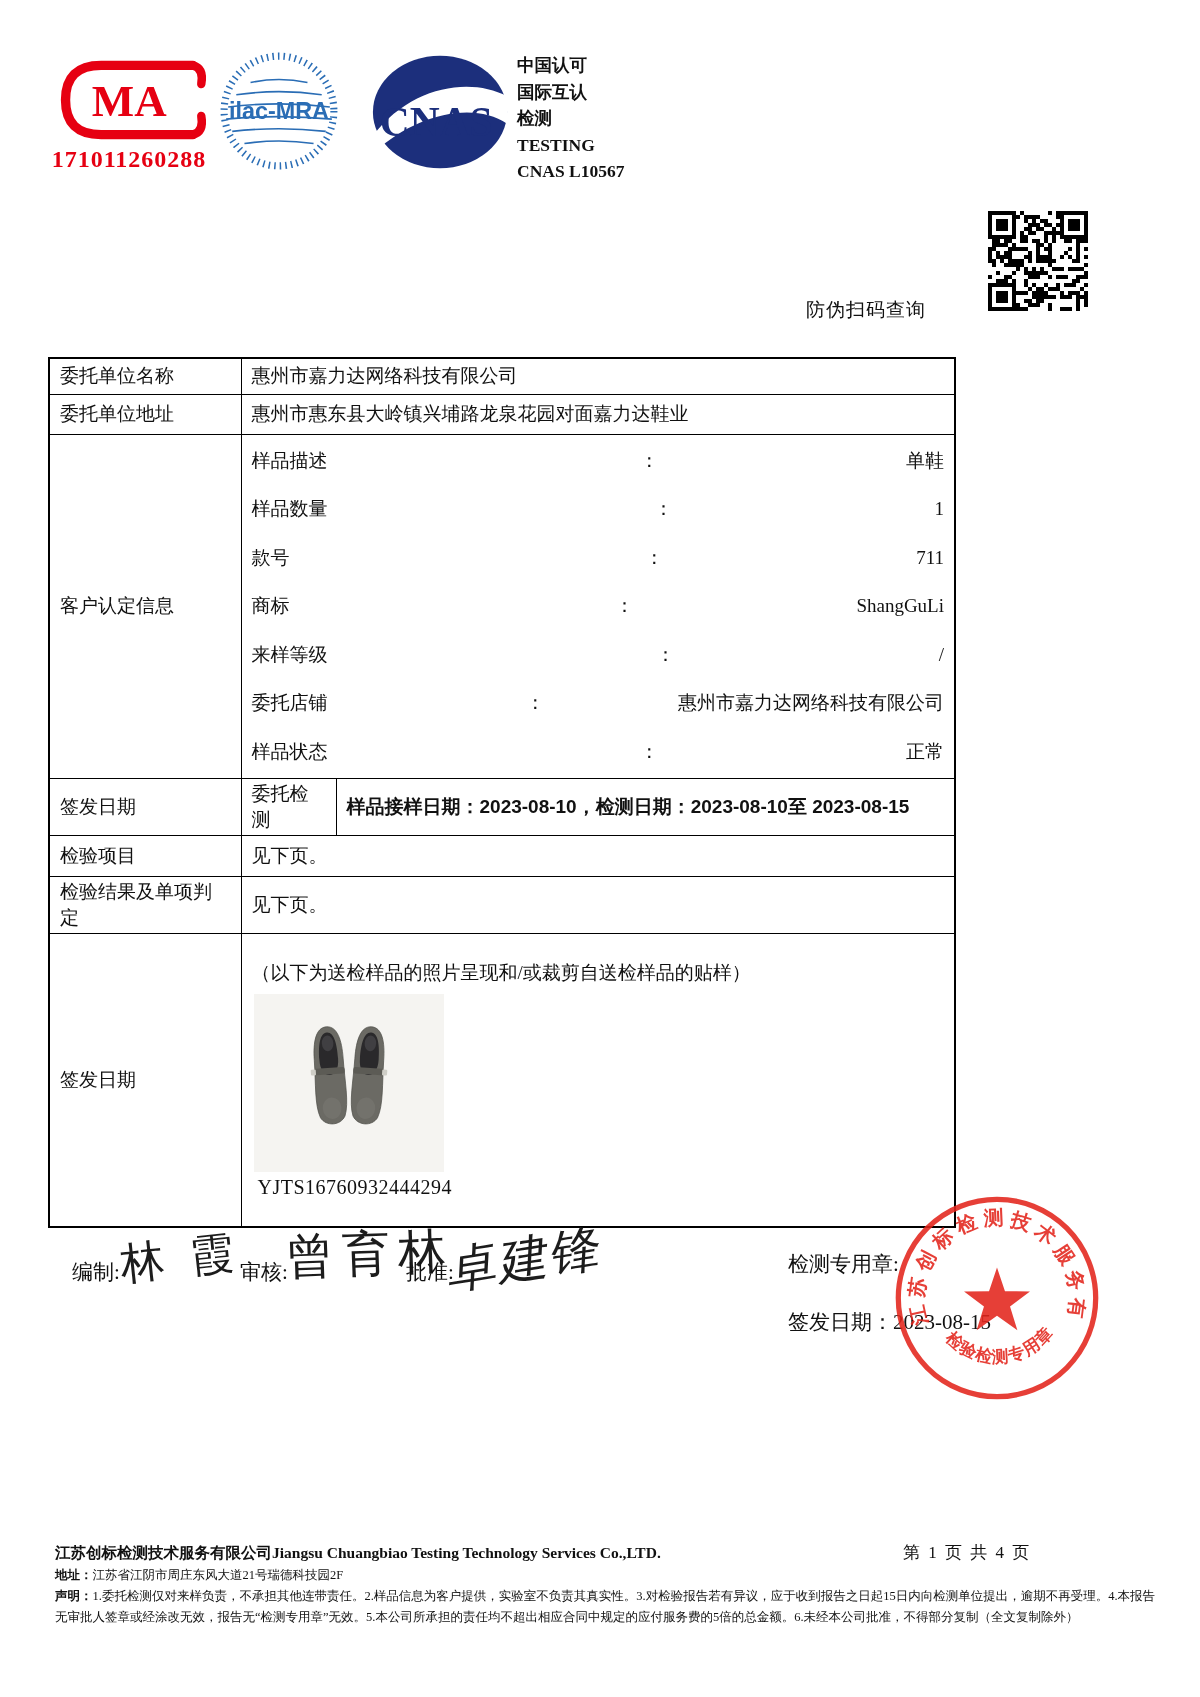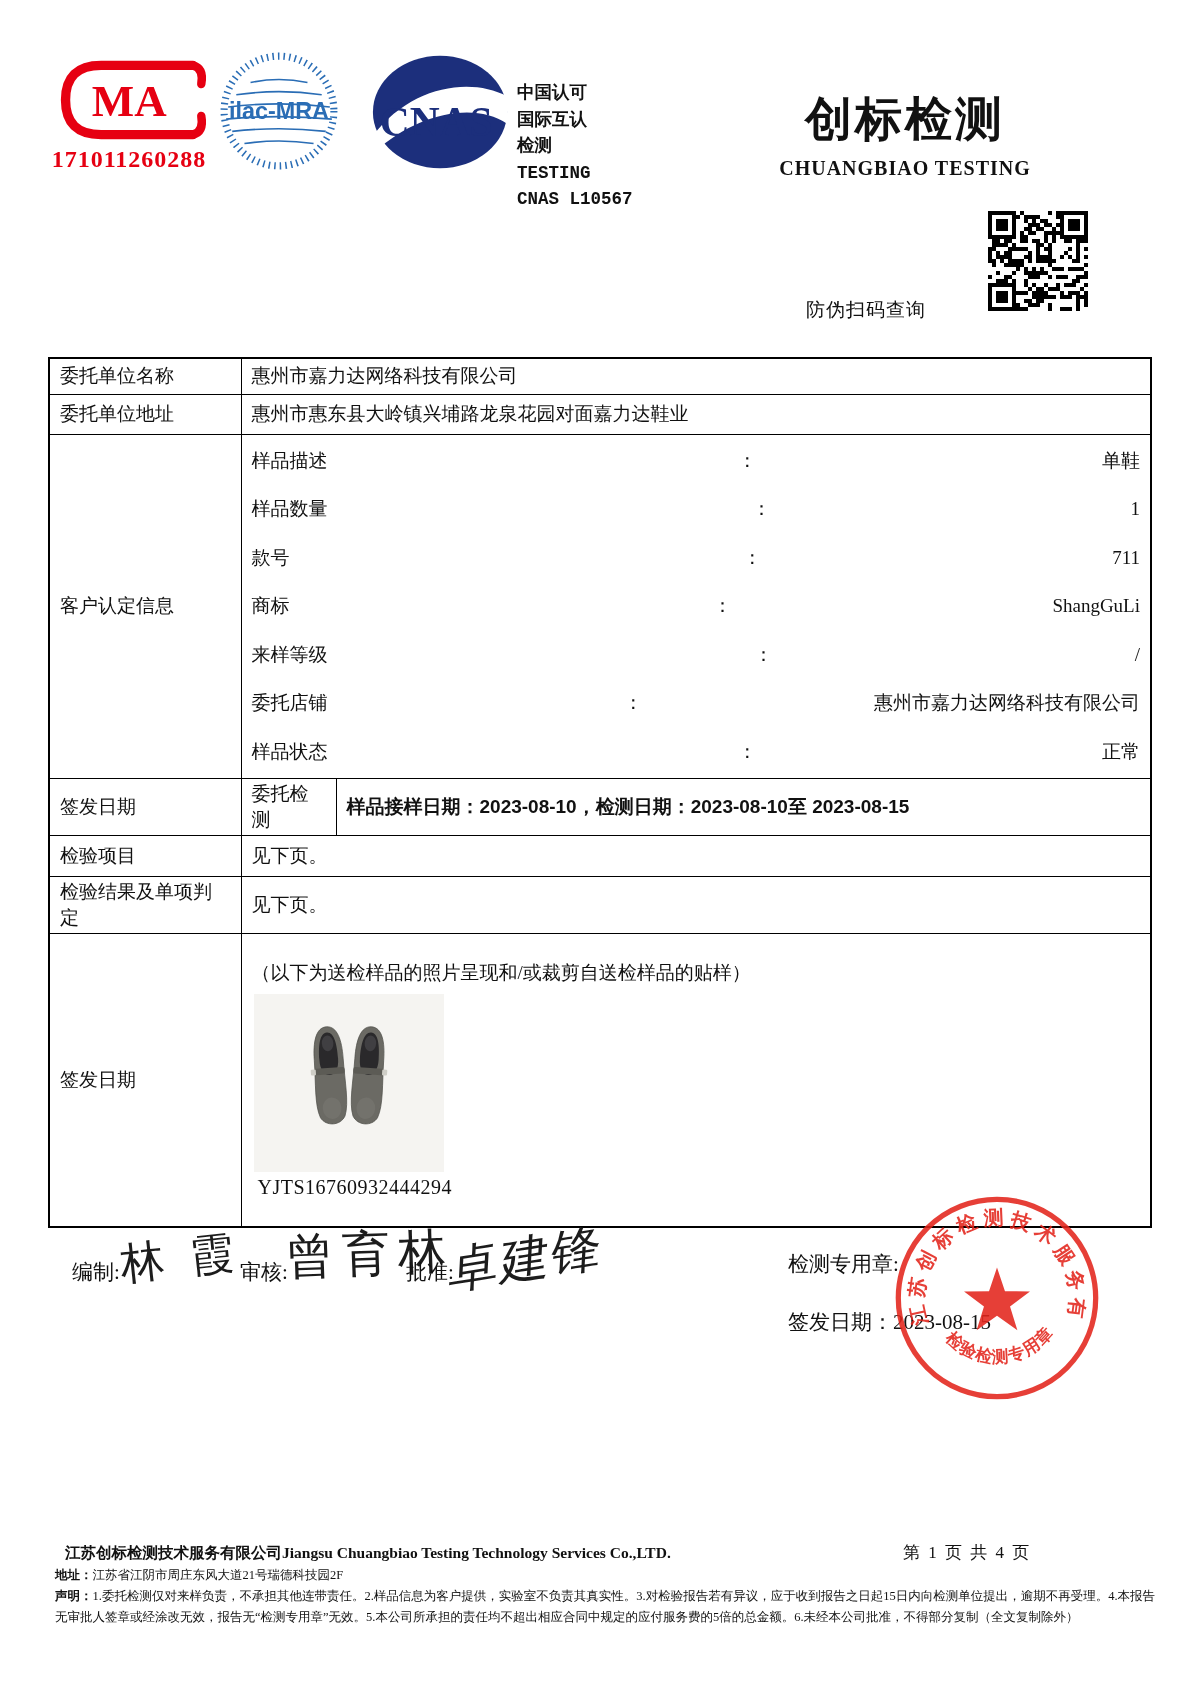--- a/index.html
+++ b/index.html
@@ -8,40 +8,40 @@
     position:relative; width:1200px; height:1697px; margin:0 auto;
     background:#ffffff; overflow:hidden;
     font-family:"Liberation Serif","DejaVu Serif",serif; color:#111;
   }
   .abs { position:absolute; }
 
   
   .cma-num { left:46px; top:146px; width:166px; text-align:center;
     color:#e60012; font-size:24px; font-weight:bold; letter-spacing:1px; }
   .acc-text { left:517px; top:52px; font-size:17.5px; line-height:26.5px;
-    font-weight:bold; font-family:Liberation Mono, monospace;margin-top:28px; }
+    font-weight:bold; font-family:Liberation Serif, serif; }
   .brand { left:735px; top:88px; width:340px; text-align:center; }
   .brand-cn { font-size:47px; font-weight:bold; letter-spacing:3px; }
   .brand-en { font-size:20px; font-weight:bold; letter-spacing:1px; margin-top:6px; }
 
   
   .title-box { left:85px; top:203px; width:497px; height:132px;
     border:2.5px solid #000; background:#f2f2f0; }
   .title-main { height:64px; border-bottom:2px solid #000; display:flex;
     align-items:center; justify-content:center;
     font-size:27px; font-weight:bold; letter-spacing:9px; }
   .title-no { height:63px; display:flex; align-items:center;
     padding-left:52px; font-size:23px; font-weight:bold; }
   .qr { left:988px; top:211px; width:100px; height:100px; background:#fff;
     display:grid; grid-template-rows:repeat(25,1fr); grid-template-columns:repeat(25,1fr); }
   .qr i { background:#000; }
   .qr-caption { left:806px; top:297px; font-size:19px; letter-spacing:1px; }
 
   
-  table.main { position:absolute; left:48px; top:357px; width:1104px;
+  table.main { position:absolute; left:48px; top:357px; width:908px;
     border-collapse:collapse; table-layout:fixed; border:2.5px solid #000; }
   table.main td { border:1.5px solid #000; font-size:19px; padding:2px 10px;
     vertical-align:middle; overflow:hidden; }
   td.lbl { padding-left:10px; }
   td.top { vertical-align:top; padding-top:8px; }
   .ci-cell { vertical-align:top; padding-top:6px; }
   .ci-row { height:48.5px; display:flex; align-items:center;justify-content:space-between; }
   .ci-name { width:148px; }
   .ci-colon { width:26px; }
   .dates { font-family:"Liberation Sans","DejaVu Sans",sans-serif;
@@ -51,21 +51,21 @@
   .sample-photo { margin:8px 0 0 2px; width:190px; height:178px; background:#f5f4f1;
     display:flex; align-items:center; justify-content:center; }
   .sample-no { margin:4px 0 0 6px; font-size:20px; letter-spacing:0.5px; }
 
   
   .sig-label { font-size:21px; }
   .sig-name { font-size:44px; color:#1c1c1c; white-space:nowrap; }
   .seal-svg { left:892px; top:1193px; opacity:0.88; }
 
   
-  .f-line1 { left:65px; top:1543px; font-size:15.5px; font-weight:bold; }
+  .f-line1 { left:55px; top:1543px; font-size:15.5px; font-weight:bold; }
   .f-page { left:903px; top:1541px; font-size:17px; letter-spacing:2px; }
   .f-addr { left:55px; top:1567px; font-size:12.5px; }
   .f-disc { left:55px; top:1586px; width:1100px; font-size:12.5px;
     line-height:21px; text-align:justify; }
   .b { font-weight:bold; }
 </style>
 </head>
 <body>
 
 <div class="page">
@@ -96,24 +96,20 @@
   </svg>
 
   <div class="abs acc-text">
     <div>中国认可</div>
     <div>国际互认</div>
     <div>检测</div>
     <div>TESTING</div>
     <div>CNAS L10567</div>
   </div>
 
-  <div class="abs brand">
-    <div class="brand-cn">创标检测</div>
-    <div class="brand-en">CHUANGBIAO TESTING</div>
-  </div>
 
 
   <div class="abs qr">
       <i style="grid-area:1/1"></i>
       <i style="grid-area:1/2"></i>
       <i style="grid-area:1/3"></i>
       <i style="grid-area:1/4"></i>
       <i style="grid-area:1/5"></i>
       <i style="grid-area:1/6"></i>
       <i style="grid-area:1/7"></i>

